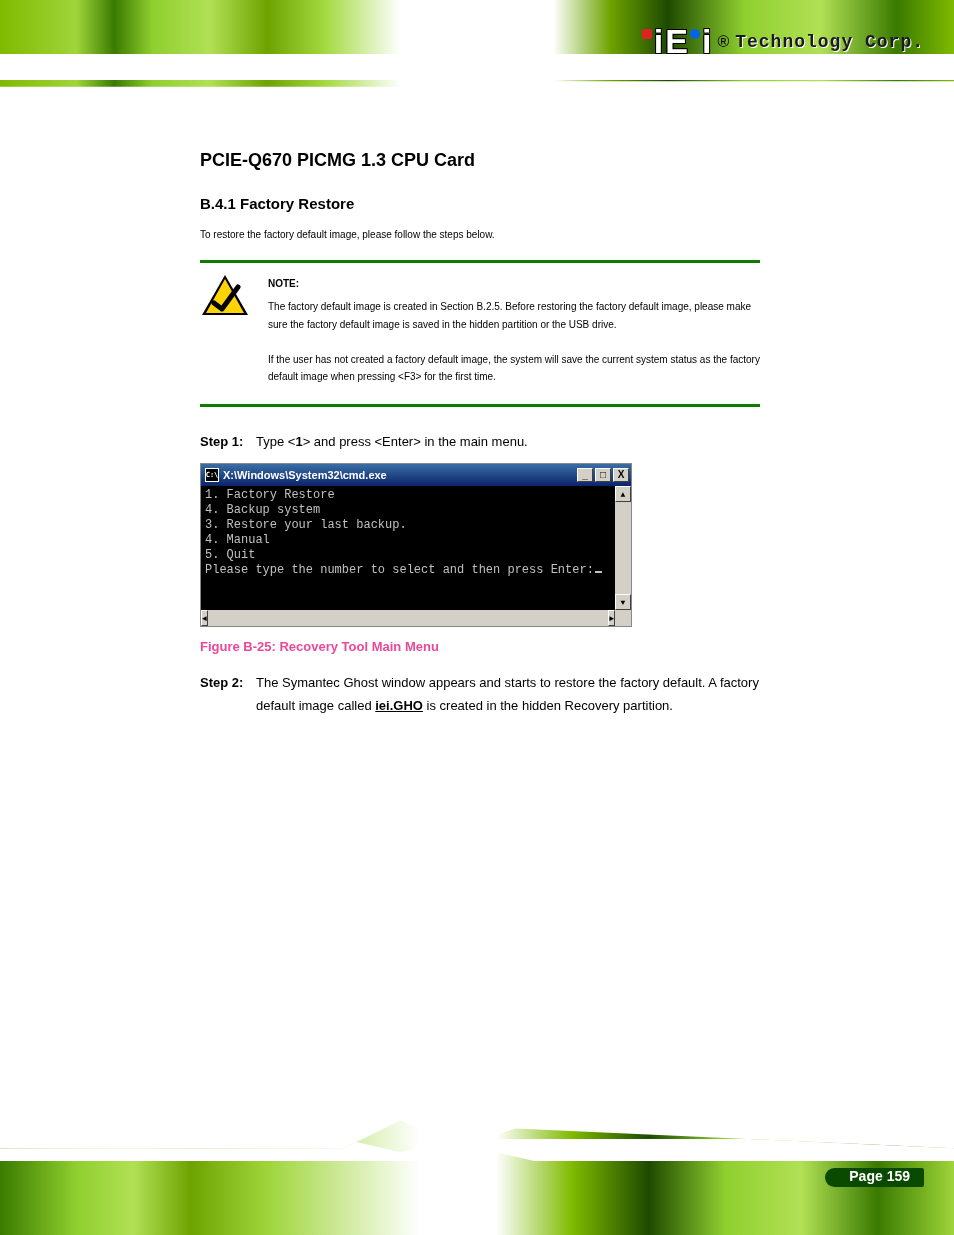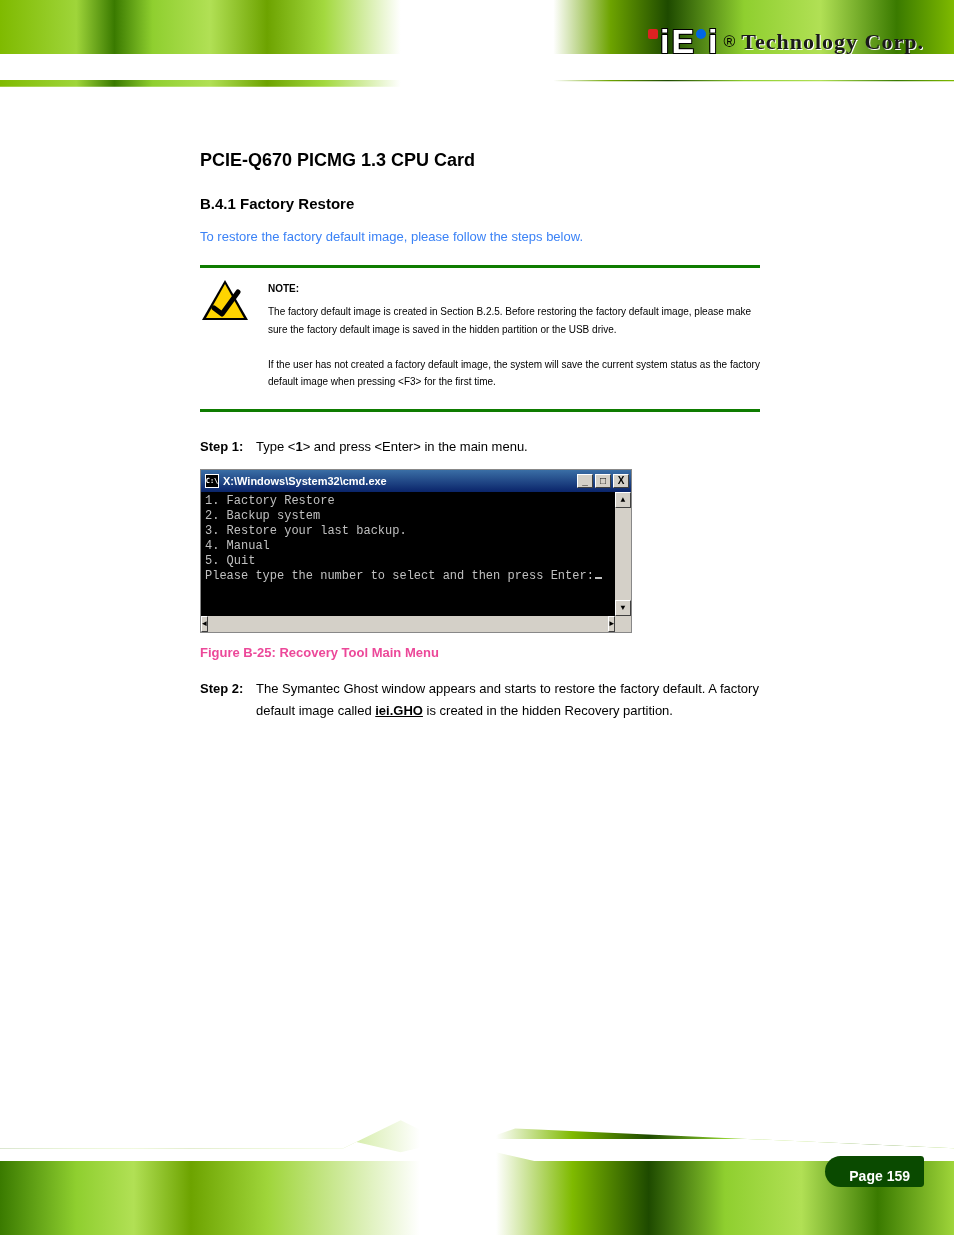--- a/index.html
+++ b/index.html
@@ -40,22 +40,22 @@
 .logo-letters {
   display: flex; align-items: flex-end; gap: 2px;
   font-family: "Arial Black", Arial, sans-serif;
   font-size: 34px; font-weight: 900;
   color: #fff;
   text-shadow: 1px 1px 0 #000, -1px -1px 0 #000, 1px -1px 0 #000, -1px 1px 0 #000;
 }
 .logo-letters .dot-red { width: 10px; height: 10px; background: #d22; border-radius: 2px; display:inline-block; position:relative; top:-22px; }
 .logo-letters .dot-blue { width: 10px; height: 10px; background: #0066e6; border-radius: 50%; display:inline-block; position:relative; top:-22px; }
 .logo-text {
-  font-family: Liberation Serif, serif;
-  font-size: 22px; font-weight: 900; letter-spacing: 1px;
+  font-family: Liberation Mono, monospace;
+  font-size: 18px; font-weight: 900; letter-spacing: 1px;
   color: #1a1a1a;
   text-shadow: 1px 1px 0 #fff;
 }
 
 
 .footer-banner {
   position: absolute;
   left: 0; right: 0; bottom: 0;
   height: 140px;
   background:
@@ -71,21 +71,21 @@
   left: 0; right: 0; top: 44px; height: 22px;
   background: #fff;
   clip-path: polygon(0 0, 36% 0, 42% 60%, 48% 0, 100% 0, 100% 100%, 56% 100%, 50% 40%, 44% 100%, 0 100%);
 }
 .page-number-pill {
   position: absolute;
   right: 30px; bottom: 48px;
   background: #0a4a00;
   color: #fff;
   font-size: 14px; font-weight: bold;
-  padding: 12px 14px 3px 24px;
+  padding: 0 14px 3px 24px;
   border-radius: 18px 4px 4px 18px;
 }
 
 
 .content {
   position: absolute;
   top: 150px;
   left: 200px;
   width: 560px;
 }
@@ -95,23 +95,23 @@
   color: #000;
   margin-bottom: 24px;
 }
 .h3 {
   font-size: 15px;
   font-weight: bold;
   color: #000000;
   margin: 18px 0 14px;
 }
 .body-text {
-  font-size: 13px;
+  font-size: 10px;
   line-height: 1.75;
-  color: #3b82f6;
+  color: #000000;
   margin-bottom: 10px;
 }
 
 
 .note-block {
   margin: 16px 0 24px;
 }
 .note-rule { height: 3px; background: #0e7c00; }
 .note-body {
   display: flex;
@@ -273,21 +273,21 @@
     <div class="cmd-titlebar">
       <span class="icon">C:\</span>
       <span>X:\Windows\System32\cmd.exe</span>
       <span class="spacer"></span>
       <span class="wbtn">_</span>
       <span class="wbtn">□</span>
       <span class="wbtn">X</span>
     </div>
     <div class="cmd-body-wrap">
       <div class="cmd-body"><span>1. Factory Restore</span>
-<span>2. Backup system</span>
+<span>4. Backup system</span>
 <span>3. Restore your last backup.</span>
 <span>4. Manual</span>
 <span>5. Quit</span>
 <span>Please type the number to select and then press Enter:</span><span class="cursor"></span></div>
       <div class="cmd-vscroll">
         <div class="sb-btn">▲</div>
         <div class="sb-btn">▼</div>
       </div>
     </div>
     <div class="cmd-hscroll">

